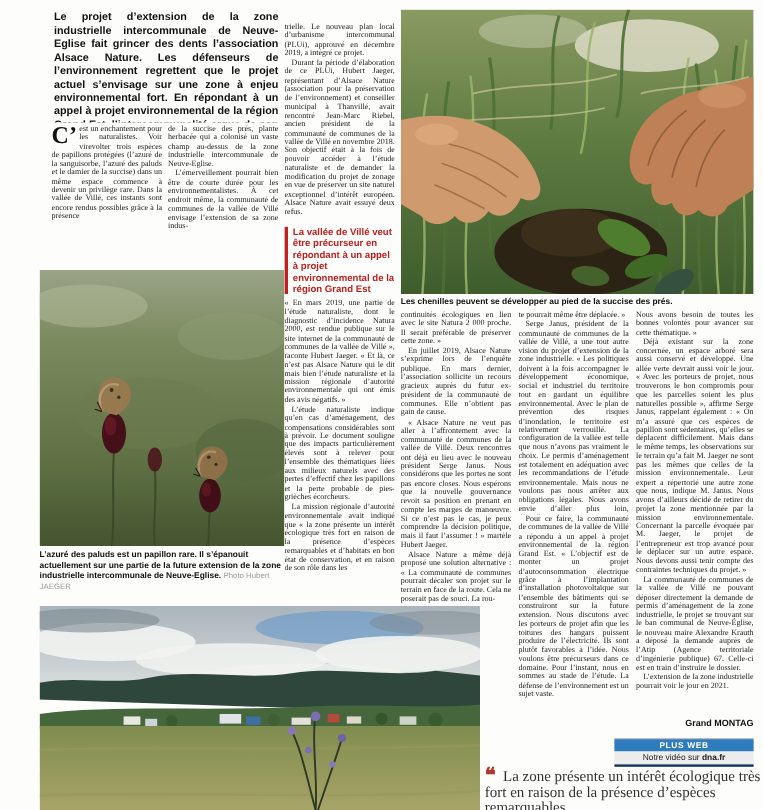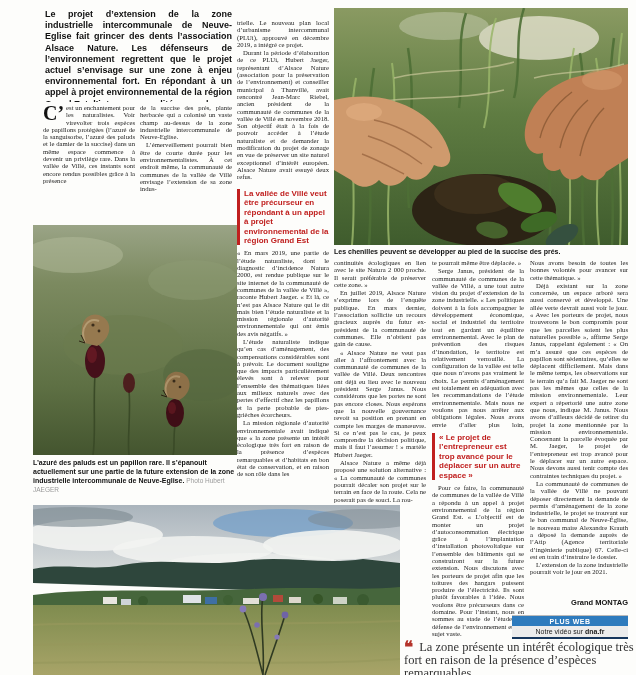--- a/index.html
+++ b/index.html
@@ -131,21 +131,20 @@
     <p class="ind">En juillet 2019, Alsace Nature s’exprime lors de l’enquête publique. En mars dernier, l’association sollicite un recours gracieux auprès du futur ex-président de la communauté de communes. Elle n’obtient pas gain de cause.</p>
     <p class="ind">« Alsace Nature ne veut pas aller à l’affrontement avec la communauté de communes de la vallée de Villé. Deux rencontres ont déjà eu lieu avec le nouveau président Serge Janus. Nous considérons que les portes ne sont pas encore closes. Nous espérons que la nouvelle gouvernance revoit sa position en prenant en compte les marges de manœuvre. Si ce n’est pas le cas, je peux comprendre la décision politique, mais il faut l’assumer ! » martèle Hubert Jaeger.</p>
     <p class="ind">Alsace Nature a même déjà proposé une solution alternative : « La communauté de communes pourrait décaler son projet sur le terrain en face de la route. Cela ne poserait pas de souci. La rou-</p>
   </div>
 
   <div class="abs" style="left:432px;top:259px;width:92px;height:384px;overflow:hidden;">
     <div class="bodytext" style="height:170px;">
       <p>te pourrait même être déplacée. »</p>
       <p class="ind">Serge Janus, président de la communauté de communes de la vallée de Villé, a une tout autre vision du projet d’extension de la zone industrielle. « Les politiques doivent à la fois accompagner le développement économique, social et industriel du territoire tout en gardant un équilibre environnemental. Avec le plan de prévention des risques d’inondation, le territoire est relativement verrouillé. La configuration de la vallée est telle que nous n’avons pas vraiment le choix. Le permis d’aménagement est totalement en adéquation avec les recommandations de l’étude environnementale. Mais nous ne voulons pas nous arrêter aux obligations légales. Nous avons envie d’aller plus loin, d’améliorer l’existant. »</p>
     </div>
-    <div class="subhead">« Le projet de l’entrepreneur est trop avancé pour le déplacer sur un autre espace »</div>
     <div class="bodytext" style="height:158px;">
       <p class="ind">Pour ce faire, la communauté de communes de la vallée de Villé a répondu à un appel à projet environnemental de la région Grand Est. « L’objectif est de monter un projet d’autoconsommation électrique grâce à l’implantation d’installation photovoltaïque sur l’ensemble des bâtiments qui se construiront sur la future extension. Nous discutons avec les porteurs de projet afin que les toitures des hangars puissent produire de l’électricité. Ils sont plutôt favorables à l’idée. Nous voulons être précurseurs dans ce domaine. Pour l’instant, nous en sommes au stade de l’étude. La défense de l’environnement est un sujet vaste.</p>
     </div>
   </div>
 
   <div class="abs bodytext" style="left:530px;top:259px;width:98px;height:338px;">
     <p>Nous avons besoin de toutes les bonnes volontés pour avancer sur cette thématique. »</p>
     <p class="ind">Déjà existant sur la zone concernée, un espace arboré sera aussi conservé et développé. Une allée verte devrait aussi voir le jour. « Avec les porteurs de projet, nous trouverons le bon compromis pour que les parcelles soient les plus naturelles possible », affirme Serge Janus, rappelant également : « On m’a assuré que ces espèces de papillon sont sédentaires, qu’elles se déplacent difficilement. Mais dans le même temps, les observations sur le terrain qu’a fait M. Jaeger ne sont pas les mêmes que celles de la mission environnementale. Leur expert a répertorié une autre zone que nous, indique M. Janus. Nous avons d’ailleurs décidé de retirer du projet la zone mentionnée par la mission environnementale. Concernant la parcelle évoquée par M. Jaeger, le projet de l’entrepreneur est trop avancé pour le déplacer sur un autre espace. Nous devons aussi tenir compte des contraintes techniques du projet. »</p>
     <p class="ind">La communauté de communes de la vallée de Villé ne pouvant déposer directement la demande de permis d’aménagement de la zone industrielle, le projet se trouvant sur le ban communal de Neuve-Église, le nouveau maire Alexandre Krauth a déposé la demande auprès de l’Atip (Agence territoriale d’ingénierie publique) 67. Celle-ci est en train d’instruire le dossier.</p>
     <p class="ind">L’extension de la zone industrielle pourrait voir le jour en 2021.</p>

